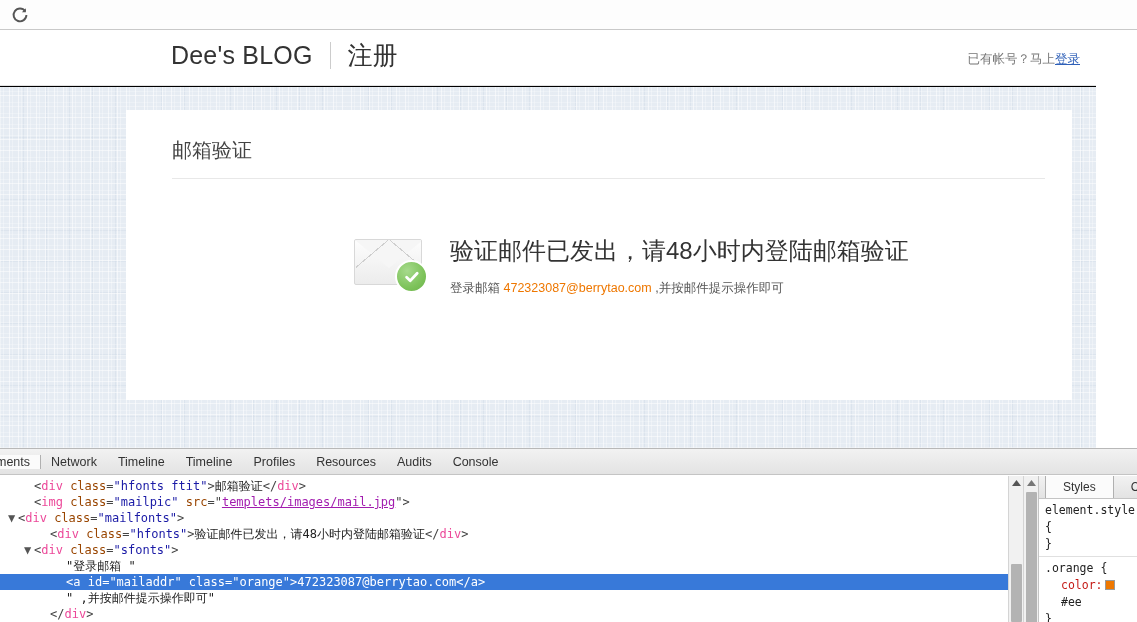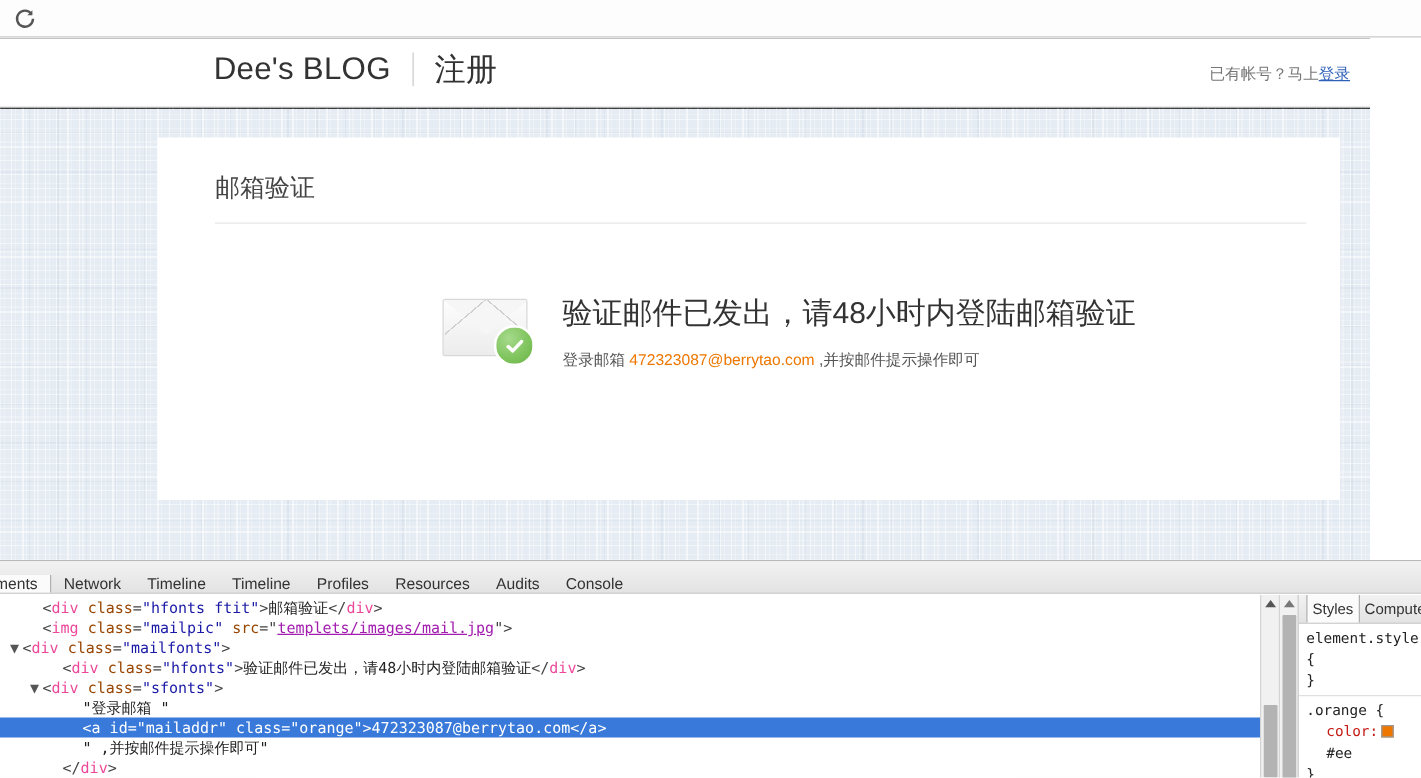--- a/index.html
+++ b/index.html
@@ -194,21 +194,21 @@
     position: absolute; left: 0; top: 448px;
     width: 1137px; height: 174px;
     background: #fff;
     border-top: 1px solid #b8b8b8;
     overflow: hidden;
   }
   .dt-toolbar {
     height: 26px;
     background: linear-gradient(180deg,#f2f2f2 0%, #e3e3e3 100%);
     border-bottom: 1px solid #c4c4c4;
-    display: flex; align-items: flex-end;
+    display: flex; align-items: center;
     padding-left: 0;
   }
   .dt-tab {
     display: flex; align-items: center;
     padding: 0 10px;
     font-size: 12.5px;
     color: #333;
     cursor: default;
     border-right: 1px solid transparent;
   }
@@ -288,21 +288,21 @@
   }
   .styles-tabs {
     height: 23px;
     background: linear-gradient(180deg,#f2f2f2 0%, #e3e3e3 100%);
     border-bottom: 1px solid #c4c4c4;
     display: flex; align-items: stretch;
     padding-left: 6px;
   }
   .st-tab {
     display:flex; align-items:center;
-    padding: 0 4px;
+    padding: 0 17px;
     font-size: 12px;
     color: #333;
     cursor: default;
   }
   .st-tab.active {
     background: #fbfbfb;
     border-left: 1px solid #b0b0b0;
     border-right: 1px solid #b0b0b0;
   }
   .st-rules {

